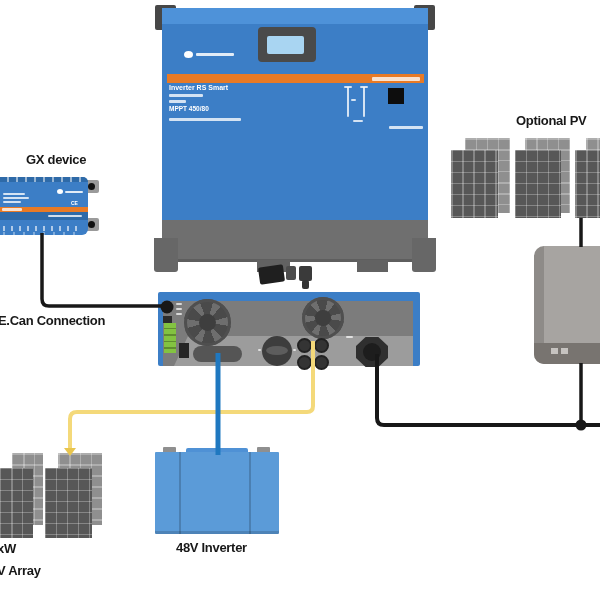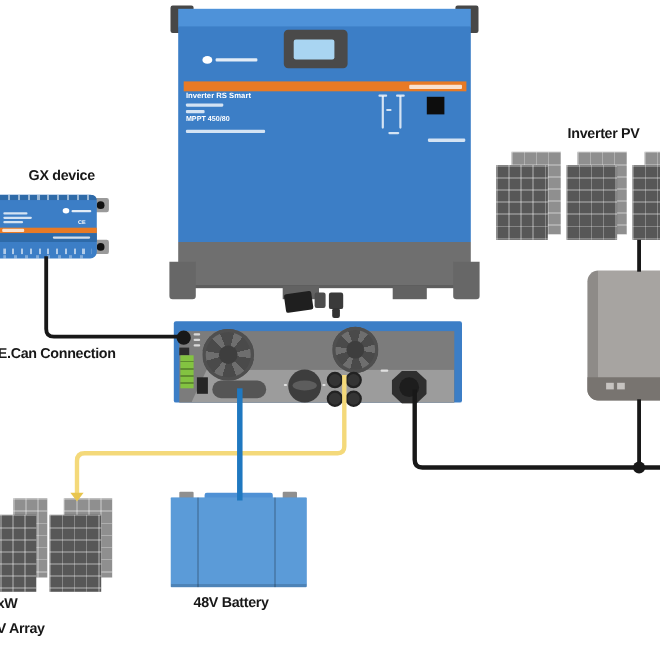--- a/index.html
+++ b/index.html
@@ -221,18 +221,18 @@
     <path d="M42 233 L42 299 Q42 306 49 306 L166 306" fill="none" stroke-width="3.5" stroke="#181818"></path>
     <circle cx="167" cy="307" r="6.5" fill="#181818"></circle>
     <path d="M377 354 L377 418 Q377 425 384 425 L600 425" fill="none" stroke-width="4" stroke="#181818"></path>
     <path d="M581 218 L581 247" fill="none" stroke-width="3.5" stroke="#181818"></path>
     <path d="M581 363 L581 425" fill="none" stroke-width="3.5" stroke="#181818"></path>
     <circle cx="581" cy="425" r="5.5" fill="#181818"></circle>
   </svg>
 
   <div class="lbl" style="left:26px;top:152px;">GX device</div>
   <div class="lbl" style="left:-2px;top:313px;">E.Can Connection</div>
-  <div class="lbl" style="left:516px;top:113px;">Inverter PV</div>
+  <div class="lbl" style="left:516px;top:113px;">Optional PV</div>
   <div class="lbl" style="left:-3px;top:541px;">xW</div>
   <div class="lbl" style="left:-3px;top:563px;">V Array</div>
-  <div class="lbl" style="left:176px;top:540px;">48V Battery</div>
+  <div class="lbl" style="left:176px;top:540px;">48V Inverter</div>
 
 </div>
 
 </body></html>

